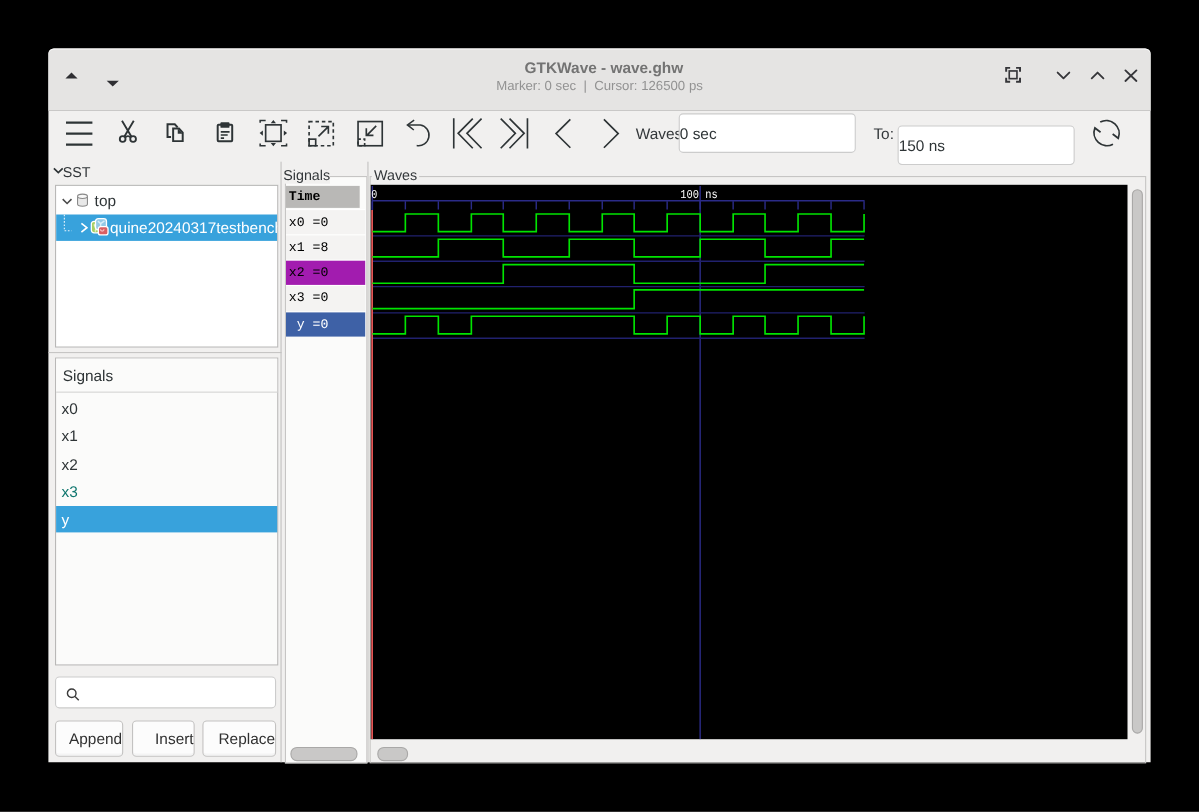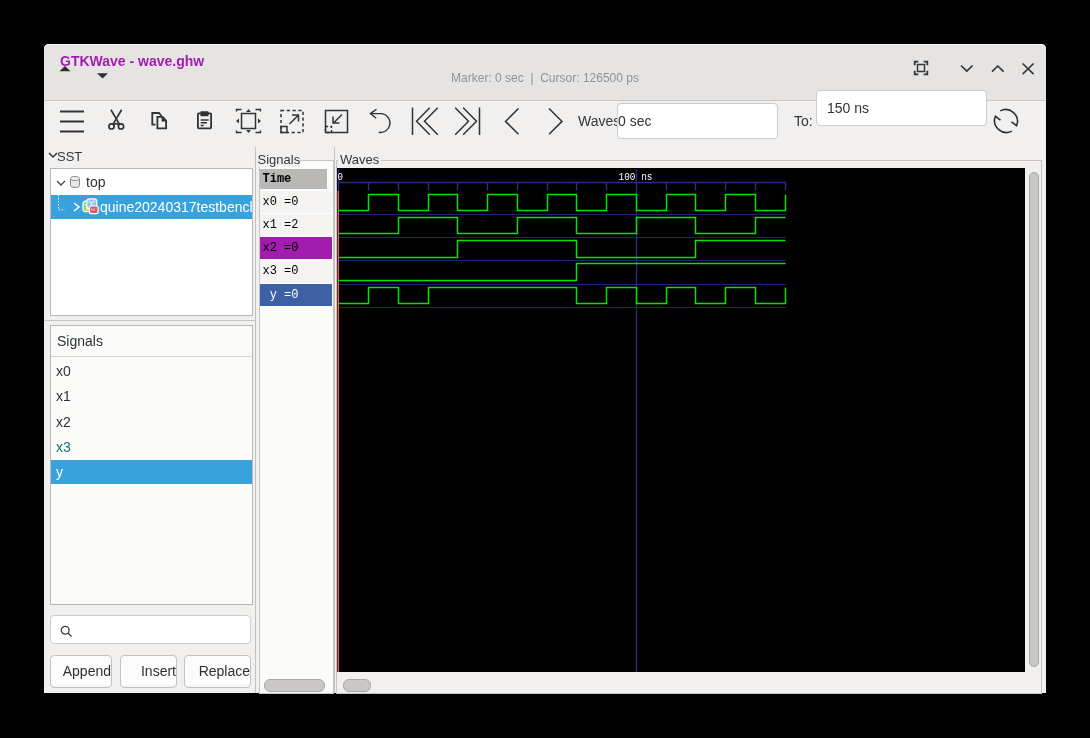--- a/index.html
+++ b/index.html
@@ -1,21 +1,21 @@
 <!DOCTYPE html>
 <html><head><meta charset="utf-8"><style>
 html,body{margin:0;padding:0}
 body{width:1090px;height:738px;background:#000;position:relative;overflow:hidden;
  font-family:"Liberation Sans",sans-serif;-webkit-font-smoothing:antialiased}
 .a{position:absolute}
 #win{left:44px;top:44px;width:1002px;height:649px;background:#f1f0ef;
  border-radius:5px 5px 0 0}
 #tbar{left:0;top:0;width:1002px;height:56px;background:#e5e4e3;
  border-bottom:1px solid #c9c8c7;border-radius:5px 5px 0 0;box-shadow:inset 0 1px 0 rgba(255,255,255,.75)}
-#title{left:16px;top:9px;width:1002px;text-align:left;font-size:14px;font-weight:bold;color:#a21caf}
+#title{left:4px;top:9px;width:1002px;text-align:center;font-size:14px;font-weight:bold;color:#737373}
 #subtitle{left:0;top:27px;width:1002px;text-align:center;font-size:12px;color:#929292}
 .inp{background:#fff;border:1px solid #ccc;border-radius:4px;font-size:14px;color:#2e3436}
 .box{background:#fff;border:1px solid #b9b8b7}
 .gbtn{background:#fcfcfc;border:1px solid #c3c2c1;border-radius:4px;font-size:14px;
  color:#303030;text-align:right;box-shadow:inset 0 -2px 0 rgba(0,0,0,.03)}
 .vline{width:1px;background:#c2c1c0}
 .lbl{font-size:13px;color:#33373a}
 .row{font-family:"Liberation Mono",monospace;font-size:12px;color:#000;white-space:pre}
 .thumb{background:#c9c8c7;border:1px solid #a9a8a7;border-radius:6px}
 svg{display:block}
@@ -90,21 +90,21 @@
       </g>
  <g>
         <path d="M411.2 7.8 L424.5 21.2 411.2 34.8 M419.2 7.8 L432.5 21.2 419.2 34.8 M435.5 7.5 V35"></path>
       </g>
  <path d="M474.5 8.5 L461.5 21.4 474.5 34.3"></path>
  <path d="M505 8.5 L518 21.4 505 34.3"></path>
 </svg>
 <div class="a lbl" style="left:534px;top:69px;font-size:14px">Waves:</div>
 <div class="a inp" style="left:573px;top:59px;width:159px;height:34px;line-height:34px;">0 sec</div>
 <div class="a lbl" style="left:750px;top:69px;font-size:14px">To:</div>
-<div class="a inp" style="left:772px;top:46px;width:159px;height:34px;line-height:34px;padding-left:10px">150 ns</div>
+<div class="a inp" style="left:772px;top:70px;width:159px;height:34px;line-height:34px;">150 ns</div>
 <svg class="a" style="left:948px;top:63px" width="28" height="28" viewBox="0 0 28 28" fill="none" stroke="#2e3436" stroke-width="1.6">
  <path d="M8.2 3.9 A11.8 11.8 0 0 1 24.6 18.7 L19.5 14.8"></path>
  <path d="M19.8 24.1 A11.8 11.8 0 0 1 3.4 9.3 L8.5 13.2"></path>
 </svg>
 <svg class="a" style="left:3px;top:105px" width="12" height="12" viewBox="0 0 12 12" fill="none" stroke="#2e3436" stroke-width="1.5">
       <path d="M2 4 l4 4 4-4"></path>
     </svg>
 <div class="a lbl" style="left:13px;top:105px">SST</div>
 <div class="a box" style="left:6px;top:124px;width:201px;height:146px;overflow:hidden">
  <div class="a" style="left:0;top:1px;width:201px;height:25px">
@@ -158,21 +158,21 @@
 <div class="a gbtn" style="left:140px;top:611px;width:65px;height:31px;line-height:31px">Replace</div>
 <div class="a vline" style="left:211px;top:103px;height:546px"></div>
 <div class="a vline" style="left:290px;top:103px;height:546px"></div>
 <div class="a" style="left:214.5px;top:115.5px;width:73.5px;height:532px;border:1px solid #c6c5c4;background:#fbfbfa"></div>
 <div class="a lbl" style="left:213.5px;top:108px;background:#f1f0ef">Signals</div>
 <div class="a" style="left:215.5px;top:124.5px;width:67px;height:20px;background:#b9b8b6">
  <div class="a row" style="left:3px;top:3px;font-weight:bold">Time</div>
 </div>
 <div class="a" style="left:215.5px;top:145.5px;width:72.5px;height:116px;background:#fff">
  <div class="a row" style="left:0;top:1px;width:72.5px;height:22.25px;background:#f4f3f2"><span style="position:absolute;left:3px;top:4px">x0 =0</span></div>
- <div class="a row" style="left:0;top:24.25px;width:72.5px;height:22.25px;background:#f4f3f2"><span style="position:absolute;left:3px;top:4px">x1 =2</span></div>
+ <div class="a row" style="left:0;top:24.25px;width:72.5px;height:22.25px;background:#f4f3f2"><span style="position:absolute;left:3px;top:4px">x1 =8</span></div>
  <div class="a row" style="left:0;top:47.5px;width:72.5px;height:22.25px;background:#a21caf"><span style="position:absolute;left:3px;top:4px">x2 =0</span></div>
  <div class="a row" style="left:0;top:70.75px;width:72.5px;height:22.25px;background:#f4f3f2"><span style="position:absolute;left:3px;top:4px">x3 =0</span></div>
  <div class="a row" style="left:0;top:94px;width:72.5px;height:22.5px;background:#3e61a6;color:#fff"><span style="position:absolute;left:3px;top:4px"> y =0</span></div>
 </div>
 <div class="a thumb" style="left:220px;top:634.5px;width:59px;height:11px"></div>
 
 <div class="a" style="left:292px;top:115.5px;width:704px;height:532px;border:1px solid #c6c5c4"></div>
 <div class="a lbl" style="left:294px;top:108px;background:#f1f0ef;padding:0 2px">Waves</div>
 <svg class="a" style="left:293px;top:124px;background:#000" width="688" height="504" viewBox="0 0 688 504">
  <g stroke="#2b2b88" stroke-width="1.3" fill="none">

